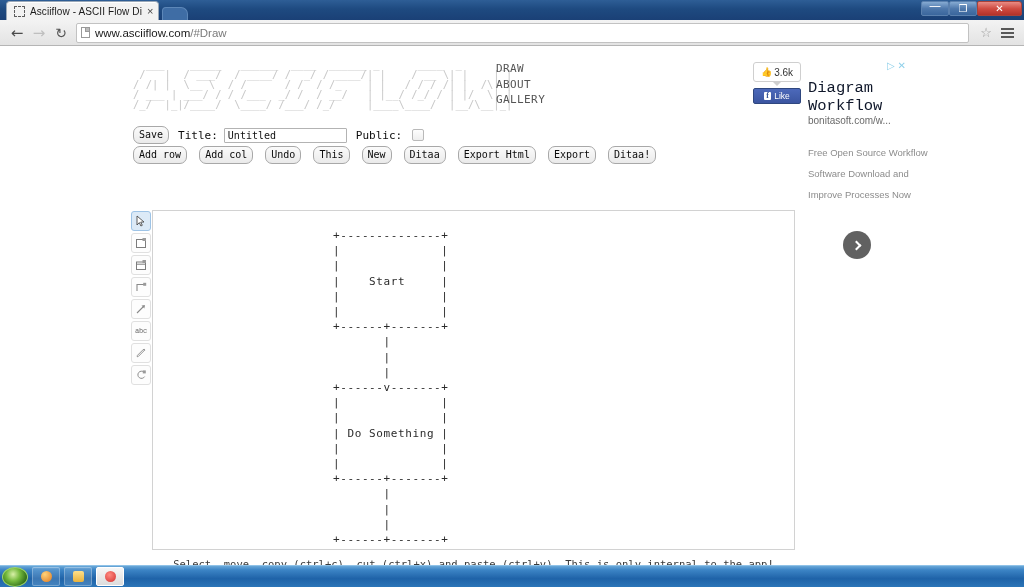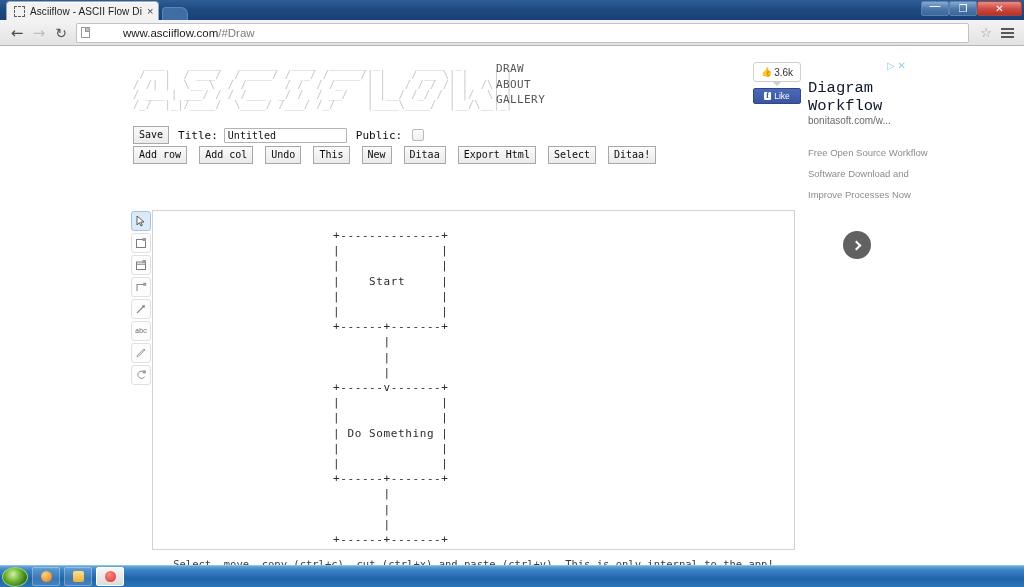--- a/index.html
+++ b/index.html
@@ -83,21 +83,21 @@
   .navbtn {
     width: 22px; height: 22px; display: flex; align-items: center; justify-content: center;
     color: #4a4a4a; font-size: 15px; cursor: pointer;
     font-family: "DejaVu Sans", sans-serif;
   }
   .navbtn.fwd { color: #bfbfbf; }
   .navbtn.reload { font-size: 14px; color: #555; }
   .omnibox {
     flex: 1; height: 20px; margin: 0 6px 0 4px;
     background: #ffffff; border: 1px solid #c2c2c2; border-radius: 2px;
-    display: flex; align-items: center; padding: 0 4px; gap: 28px;
+    display: flex; align-items: center; padding: 0 4px;
   }
   .page-icon {
     width: 9px; height: 11px; border: 1px solid #999; background: #fff;
     margin-right: 5px; flex: 0 0 9px; position: relative;
   }
   .page-icon:after {
     content:''; position:absolute; top:0; right:0; width:3px; height:3px;
     background:#bbb; border-left:1px solid #999; border-bottom:1px solid #999;
   }
   .url { font-size: 11.5px; color: #7a7a7a; white-space: nowrap; }
@@ -128,21 +128,21 @@
     line-height: 15.5px; letter-spacing: .4px;
   }
 
   
   .app-toolbar1 { position: absolute; left: 133px; top: 79px; display: flex; align-items: center; }
   .app-toolbar2 { position: absolute; left: 133px; top: 99px; display: flex; align-items: center; gap: 12px; }
   .btn {
     font-family: "DejaVu Sans Mono", monospace;
     font-size: 10px; color: #0b0b0b;
     background: linear-gradient(180deg,#fbfbfb 0%, #eaeaea 100%);
-    border: 1px solid #a8a8a8; border-radius: 0;
+    border: 1px solid #a8a8a8; border-radius: 7px;
     padding: 2px 5px 3px; cursor: pointer; line-height: 11px;
     white-space: nowrap;
   }
   .lbl {
     font-family: "DejaVu Sans Mono", monospace; font-size: 11px;
     color: #0b0b0b; margin-left: 9px; margin-right: 6px; white-space: nowrap;
   }
   .title-input {
     width: 123px; height: 15px;
     border: 1px solid #b3b3b3; border-radius: 1px;
@@ -337,21 +337,21 @@
       </div>
 
       <div class="app-toolbar2">
         <button class="btn">Add row</button>
         <button class="btn">Add col</button>
         <button class="btn">Undo</button>
         <button class="btn">This</button>
         <button class="btn">New</button>
         <button class="btn">Ditaa</button>
         <button class="btn">Export Html</button>
-        <button class="btn">Select</button>
+        <button class="btn">Export</button>
         <button class="btn">Ditaa!</button>
       </div>
 
       <div class="palette">
         <div class="tool active">
           <svg width="12" height="12" viewBox="0 0 12 12">
             <path d="M2 1 L2 10 L4.3 7.6 L5.9 11 L7.3 10.3 L5.7 7.1 L9 7 Z" fill="#fff" stroke="#4a4a4a" stroke-width="0.9"></path>
           </svg>
         </div>
         <div class="tool">

